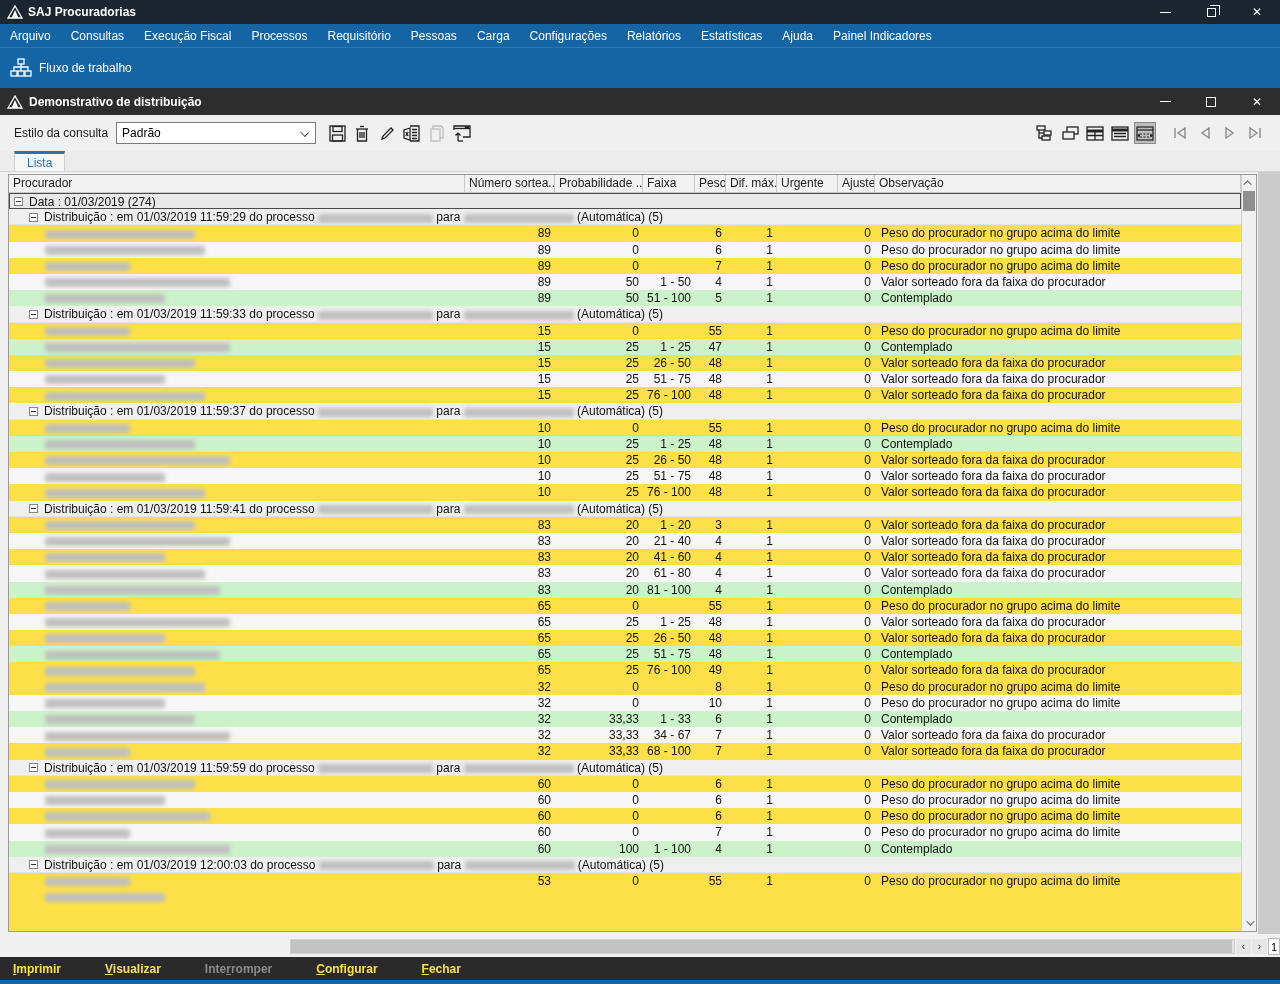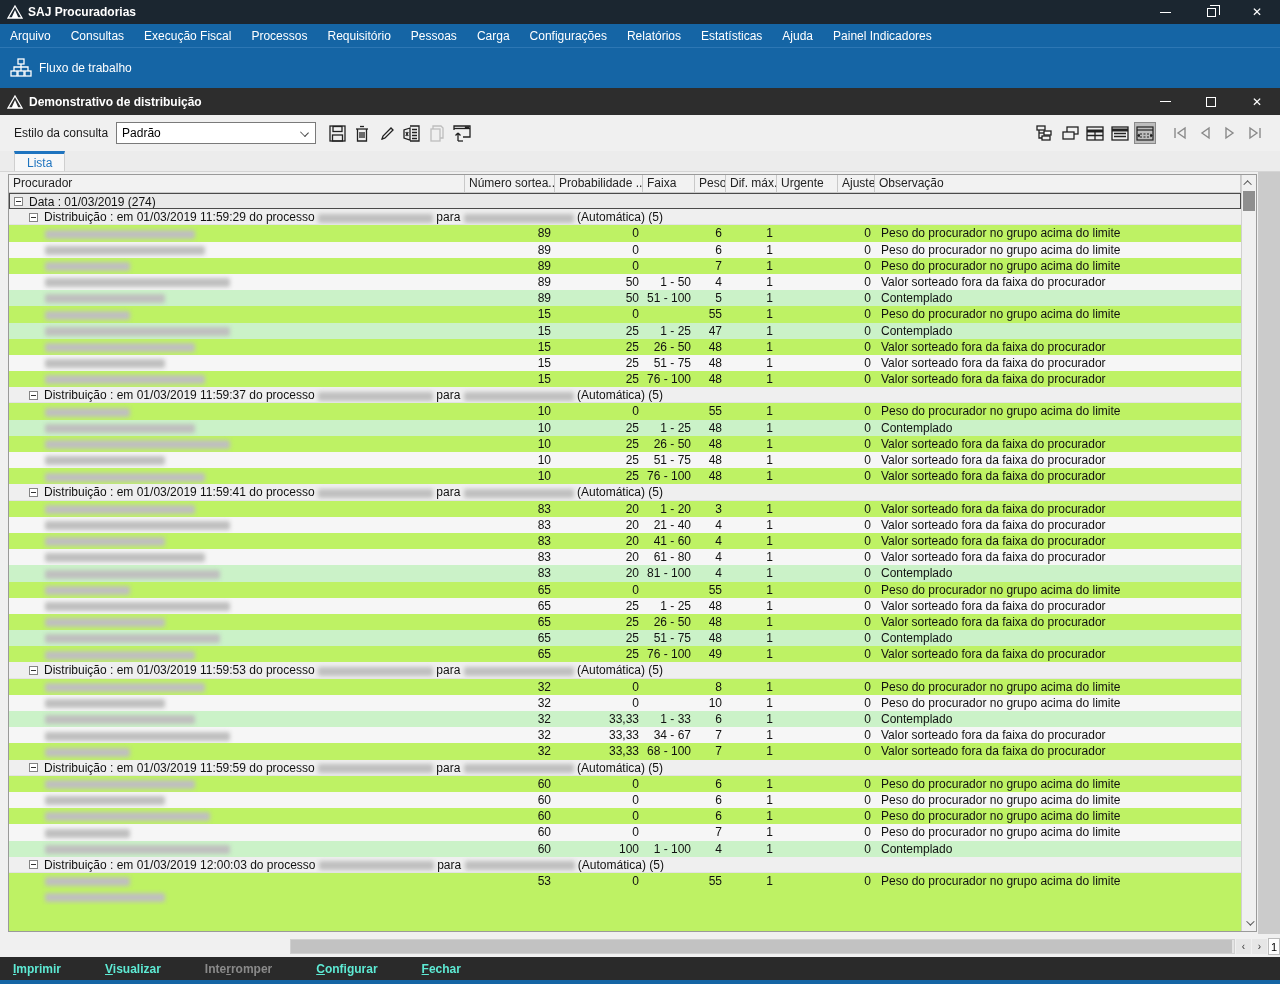--- a/index.html
+++ b/index.html
@@ -37,21 +37,21 @@
   .iconbtn.active { background:#bdbdbd; border:1px solid #8a8a8a; }
   .spacer { flex:1; }
   .navgroup { display:flex; align-items:center; margin-left:10px; }
 
   .tabs { height:21px; background:#ececec; display:flex; align-items:center; padding-left:14px; flex:0 0 auto; border-bottom:1px solid #d5d5d5; }
   .tab { height:20px; padding:0 12px; background:#f7f7f7; border:1px solid #cfcfcf; border-bottom:none; border-top:3px solid #1f74bf; color:#1f74bf; font-size:12px; display:flex; align-items:center; }
 
   
   .gridarea { height:764px; position:relative; flex:0 0 auto; background:#f0f0f0; }
   .rightstrip { position:absolute; right:0; top:0; width:22px; height:762px; background:#cbcbcb; }
-  .grid { position:absolute; left:8px; top:2px; width:1249px; height:758px; background:#bef264; border:1px solid #9a9a9a; display:flex; }
+  .grid { position:absolute; left:8px; top:2px; width:1249px; height:758px; background:#fde047; border:1px solid #9a9a9a; display:flex; }
   .gcontent { width:1233px; height:100%; display:flex; flex-direction:column; overflow:hidden; }
   .ghead { height:18px; display:grid; grid-template-columns:456px 90px 88px 52px 31px 51px 61px 37px 1fr; background:#f2f2f2; border-bottom:1px solid #c9c9c9; flex:0 0 auto; }
   .ghead .hc { font-size:12px; color:#222; padding:1px 4px; border-right:1px solid #c9c9c9; white-space:nowrap; overflow:hidden; }
   .gbody { flex:1; overflow:hidden; }
 
   .trow { display:grid; grid-template-columns:456px 90px 88px 52px 31px 51px 61px 37px 1fr; height:16.2px; line-height:16.2px; font-size:12px; color:#111; white-space:nowrap; }
   .trow.stripe { background:#f6f6f6; }
   .trow.green { background:#cbf2c8; }
   .c { overflow:hidden; }
   .c.r { text-align:right; padding-right:4px; }
@@ -75,21 +75,21 @@
   .hrow { height:21px; background:#f0f0f0; position:relative; flex:0 0 auto; }
   .htrack { position:absolute; left:290px; top:3px; width:945px; height:15px; background:#e4e4e4; border:1px solid #d0d0d0; }
   .hthumb { position:absolute; left:0; top:0; height:13px; width:941px; background:#c2c2c2; }
   .hbtn { position:absolute; top:3px; width:15px; height:15px; background:#e6e6e6; display:flex; align-items:center; justify-content:center; font-size:10px; color:#333; }
   .hbtn.prev { left:1236px; }
   .hbtn.next { left:1252px; }
   .pagebox { position:absolute; left:1268px; top:2px; width:12px; height:17px; background:#fff; border:1px solid #bbb; font-size:11px; text-align:center; line-height:16px; color:#000; }
 
   
   .footer { height:23px; background:#2a2a2a; display:flex; align-items:center; flex:0 0 auto; padding-left:13px; }
-  .fbtn { color:#5eead4; font-size:12px; font-weight:bold; margin-right:44px; cursor:default; }
+  .fbtn { color:#fde047; font-size:12px; font-weight:bold; margin-right:44px; cursor:default; }
   .fbtn.disabled { color:#8a8a8a; }
   .fbtn u { text-decoration:underline; }
   .bstrip { height:4px; background:#1565a5; flex:0 0 auto; }
 
   svg { display:block; }
 </style>
 </head>
 <body>
 
 <div class="win">
@@ -379,20 +379,21 @@
               <div class="c" style="padding-left:36px"><span class="redact" style="width:120px"></span></div>
               <div class="c r">89</div>
               <div class="c r">50</div>
               <div class="c r">51 - 100</div>
               <div class="c r">5</div>
               <div class="c r">1</div>
               <div class="c"></div>
               <div class="c r">0</div>
               <div class="c obs">Contemplado</div>
             </div>
+            <div class="blockrow group"><span class="exp"></span>Distribuição : em 01/03/2019 11:59:33 do processo <span class="redact" style="width:115px"></span> para <span class="redact" style="width:110px"></span> (Automática) (5)</div>
             <div class="trow ">
               <div class="c" style="padding-left:36px"><span class="redact" style="width:85px"></span></div>
               <div class="c r">15</div>
               <div class="c r">0</div>
               <div class="c r"></div>
               <div class="c r">55</div>
               <div class="c r">1</div>
               <div class="c"></div>
               <div class="c r">0</div>
               <div class="c obs">Peso do procurador no grupo acima do limite</div>
@@ -601,21 +602,20 @@
               <div class="c" style="padding-left:36px"><span class="redact" style="width:150px"></span></div>
               <div class="c r">65</div>
               <div class="c r">25</div>
               <div class="c r">76 - 100</div>
               <div class="c r">49</div>
               <div class="c r">1</div>
               <div class="c"></div>
               <div class="c r">0</div>
               <div class="c obs">Valor sorteado fora da faixa do procurador</div>
             </div>
-            <div class="blockrow group"><span class="exp"></span>Distribuição : em 01/03/2019 11:59:53 do processo <span class="redact" style="width:115px"></span> para <span class="redact" style="width:110px"></span> (Automática) (5)</div>
             <div class="trow ">
               <div class="c" style="padding-left:36px"><span class="redact" style="width:160px"></span></div>
               <div class="c r">32</div>
               <div class="c r">0</div>
               <div class="c r"></div>
               <div class="c r">8</div>
               <div class="c r">1</div>
               <div class="c"></div>
               <div class="c r">0</div>
               <div class="c obs">Peso do procurador no grupo acima do limite</div>

